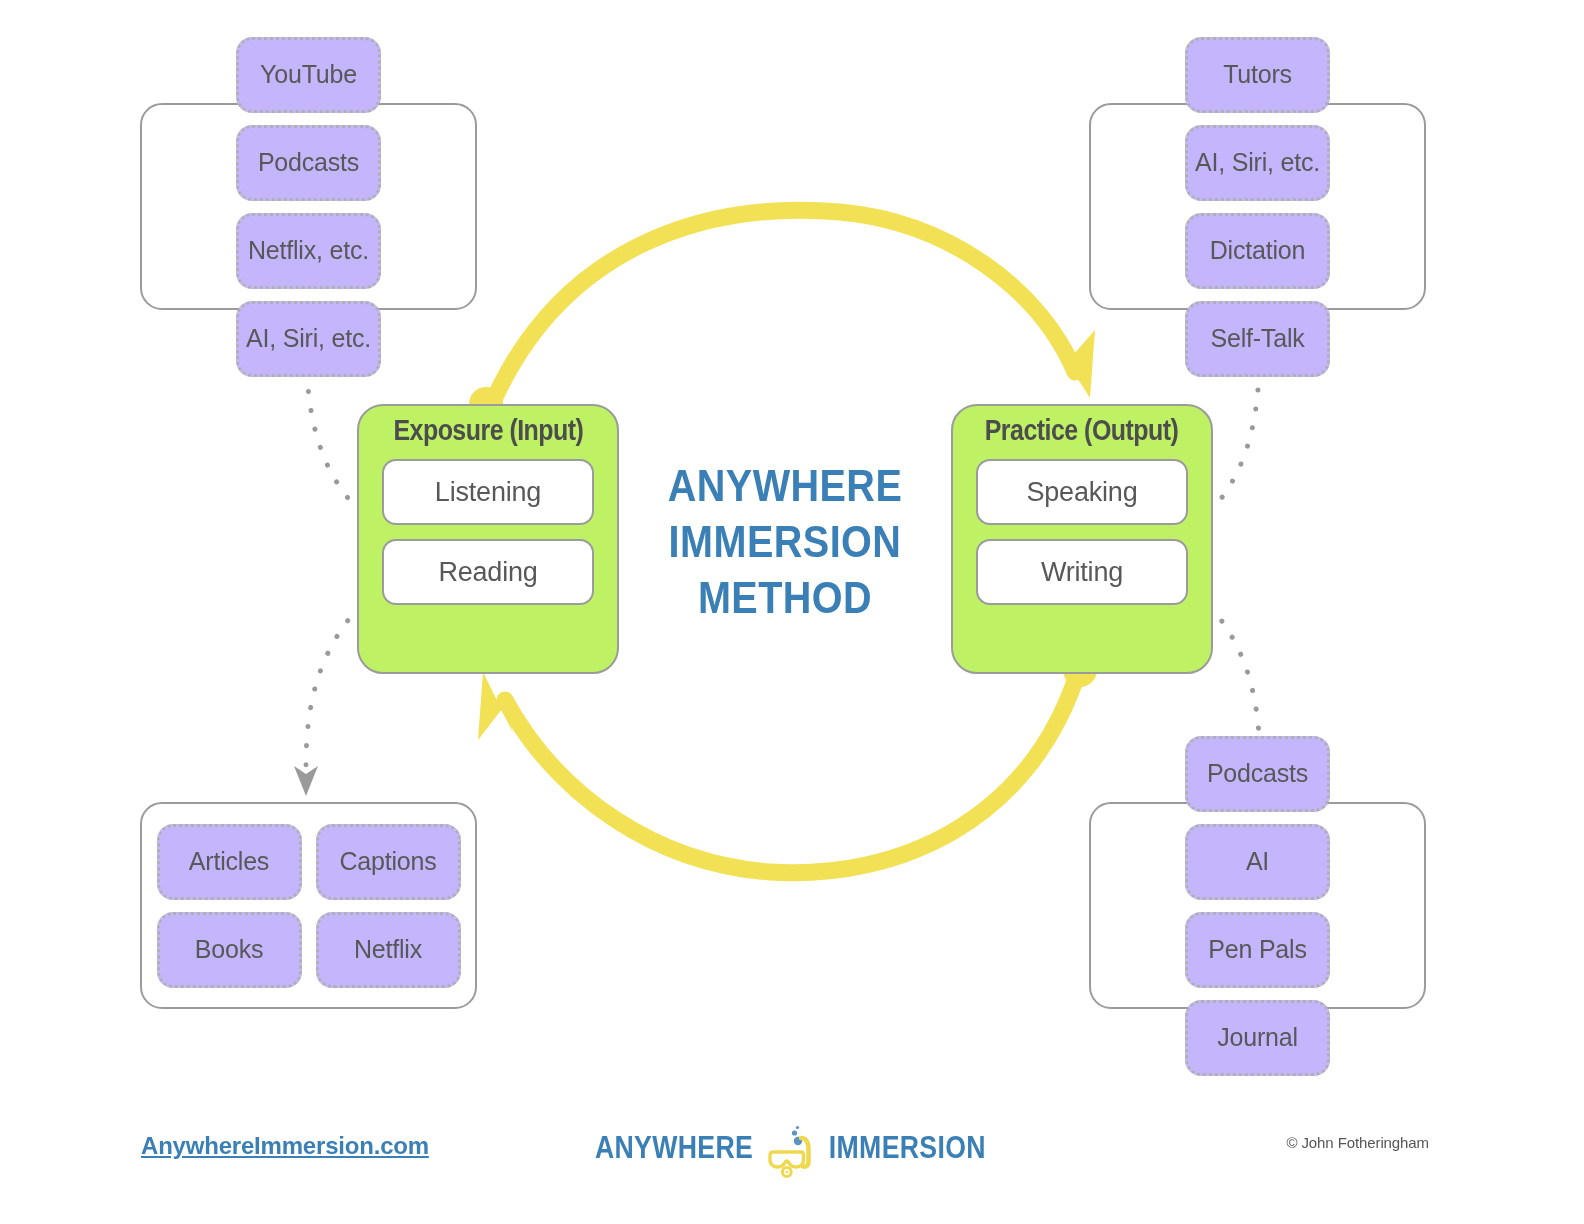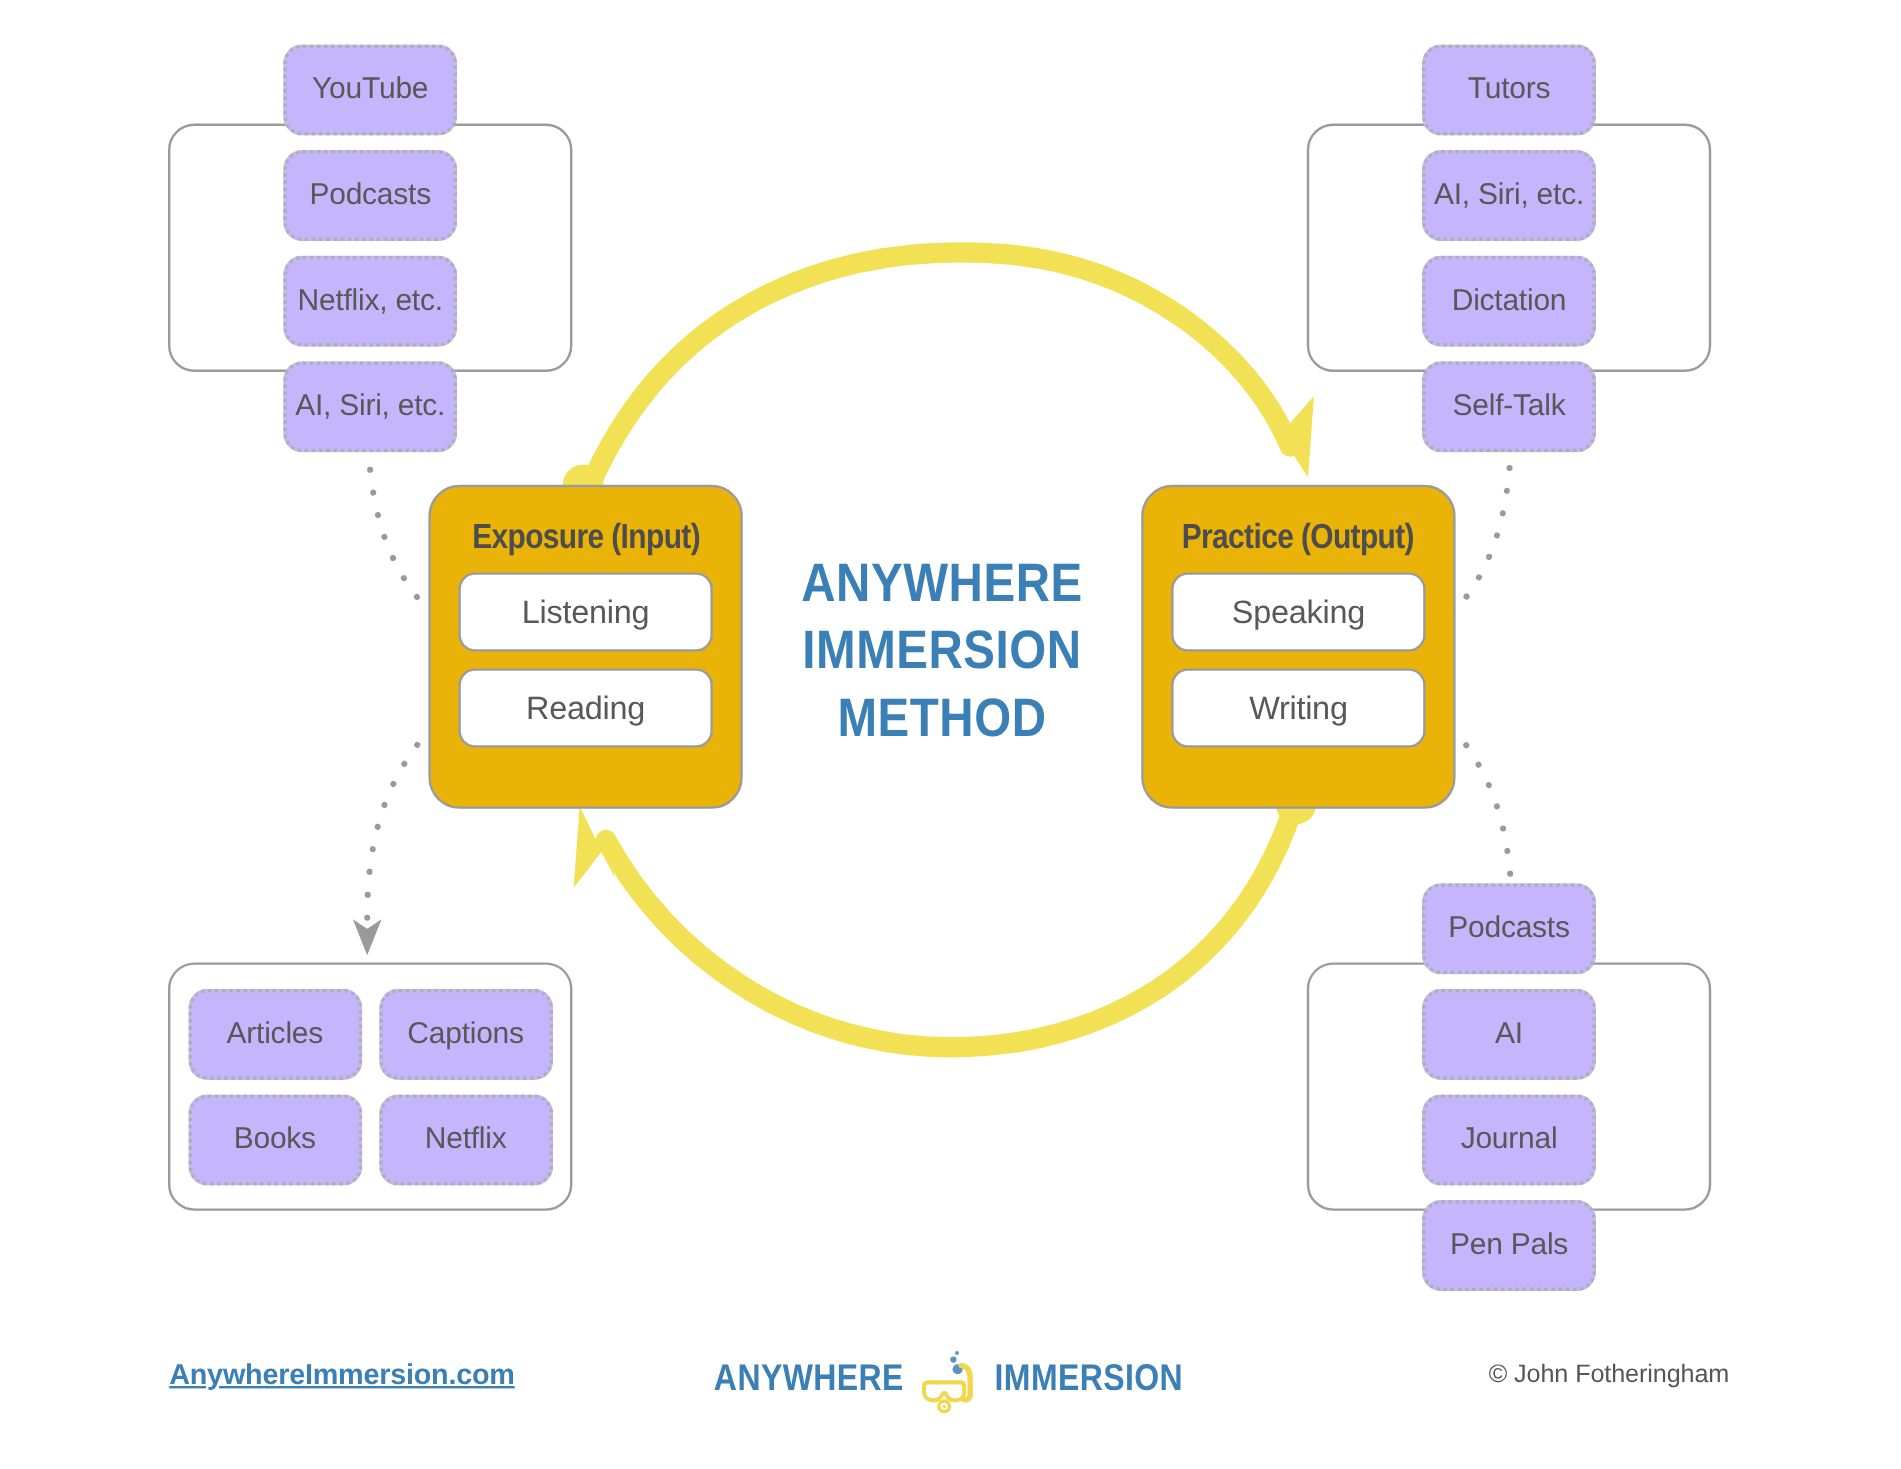--- a/index.html
+++ b/index.html
@@ -66,25 +66,25 @@
     letter-spacing: -0.2px;
     white-space: nowrap;
   }
 
   
   .panel {
     position: absolute;
     box-sizing: border-box;
     border: 2px solid #9b9b9b;
     border-radius: 26px;
-    background: #eab308;
+    background: #bef264;
     display: flex;
     flex-direction: column;
     align-items: center;
-    padding-top: 26px;
+    padding-top: 8px;
   }
   .panel.left  { left: 357px;  top: 404px; width: 262px; height: 270px; }
   .panel.right { left: 951px;  top: 404px; width: 262px; height: 270px; }
 
   .panel-title {
     color: #4d4d4d;
     font-size: 29px;
     font-weight: bold;
     letter-spacing: -0.6px;
     transform: scaleX(0.86);
@@ -136,24 +136,24 @@
     position: absolute;
     left: 141px;
     top: 14px;
     color: #3a7fb5;
     font-size: 24px;
     font-weight: bold;
     letter-spacing: -0.2px;
   }
   #copyright {
     position: absolute;
-    right: 143px;
+    right: 155px;
     top: 16px;
     color: #555555;
-    font-size: 21px;
+    font-size: 15px;
     letter-spacing: -0.1px;
     white-space: nowrap;
   }
   #brand-logo {
     position: absolute;
     left: 640px;
     top: 0px;
     width: 300px;
     height: 60px;
     display: flex;
@@ -231,22 +231,22 @@
   <div class="group-box bl">
     <div class="chip">Articles</div>
     <div class="chip">Books</div>
     <div class="chip">Captions</div>
     <div class="chip">Netflix</div>
   </div>
 
   <div class="group-box br">
     <div class="chip">Podcasts</div>
     <div class="chip">AI</div>
+    <div class="chip">Pen Pals</div>
     <div class="chip">Journal</div>
-    <div class="chip">Pen Pals</div>
   </div>
 
   <div class="panel left">
     <div class="panel-title">Exposure (Input)</div>
     <div class="skill">Listening</div>
     <div class="skill">Reading</div>
   </div>
 
   <div class="panel right">
     <div class="panel-title">Practice (Output)</div>

